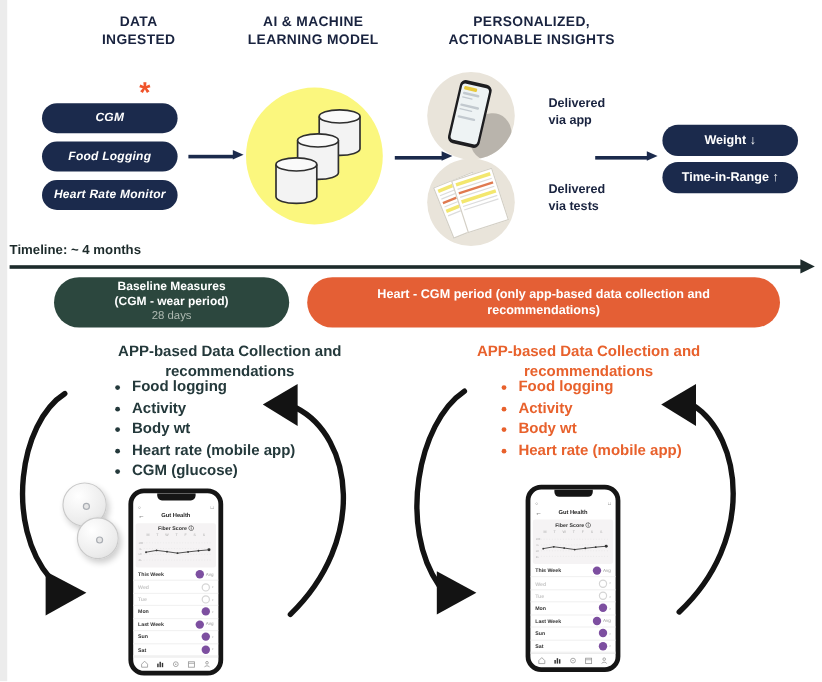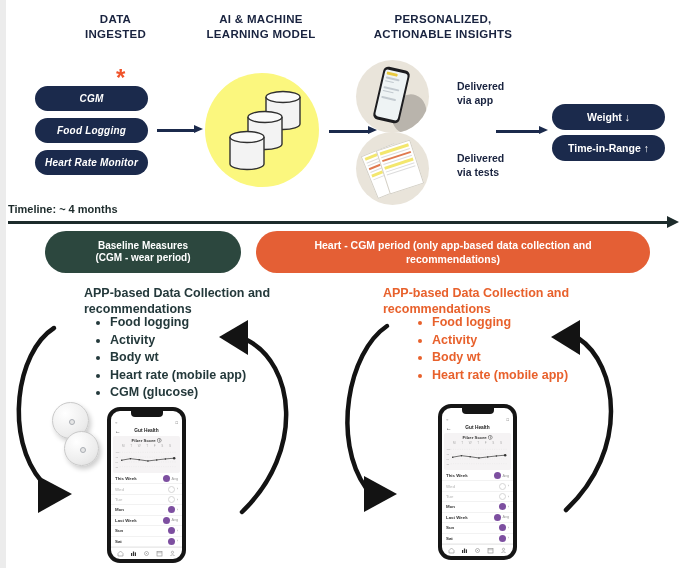--- a/index.html
+++ b/index.html
@@ -54,21 +54,21 @@
   .tl-label{position:absolute;left:8px;top:203px;font-size:11px;font-weight:bold;color:#1d2b2b;}
   .phase-green{position:absolute;left:45px;top:231px;width:196px;height:42px;background:#2c473e;border-radius:21px;
                color:#fff;text-align:center;display:flex;flex-direction:column;justify-content:center;line-height:1.2;}
   .phase-green .b{font-size:10px;font-weight:bold;}
   .phase-green .s{font-size:9.5px;color:#aeb9b1;}
   .phase-orange{position:absolute;left:256px;top:231px;width:394px;height:42px;background:#e45f35;border-radius:21px;
                 color:#fff;font-size:10.5px;font-weight:bold;text-align:center;display:flex;align-items:center;
                 justify-content:center;padding:0 48px;box-sizing:border-box;line-height:1.35;}
 
   
-  .section-title{position:absolute;width:215px;text-align:left;font-size:12.5px;font-weight:bold;line-height:1.25;}
+  .section-title{position:absolute;width:215px;text-align:center;font-size:12.5px;font-weight:bold;line-height:1.25;}
   .dark-t{color:#24393b;}
   .orange-t{color:#e8612c;}
   ul.bullets{position:absolute;margin:0;padding-left:14px;font-size:12.5px;font-weight:bold;line-height:17.5px;}
 
   
   .arcs{position:absolute;left:0;top:300px;width:685px;height:268px;z-index:2;}
 
   
   .sensor{position:absolute;border-radius:50%;z-index:4;
           background:radial-gradient(circle at 35% 30%,#ffffff,#ececec 65%,#dadada);
@@ -183,20 +183,21 @@
 
   <div class="outcome-pill" style="top:104px;">Weight ↓</div>
   <div class="outcome-pill" style="top:135px;">Time-in-Range ↑</div>
 
   <div class="tl-label">Timeline: ~ 4 months</div>
   <div class="tl-arrow" style="left:8px;top:221px;width:660px;"></div>
 
   <div class="phase-green">
     <div class="b">Baseline Measures</div>
     <div class="b">(CGM - wear period)</div>
+    <div class="s">28 days</div>
   </div>
   <div class="phase-orange">Heart - CGM period (only app-based data collection and recommendations)</div>
 
   <div class="section-title dark-t preline" style="left:84px;top:286px;">APP-based Data Collection and
 recommendations</div>
   <ul class="bullets dark-t" style="left:96px;top:314px;">
     <li>Food logging</li>
     <li>Activity</li>
     <li>Body wt</li>
     <li>Heart rate (mobile app)</li>

